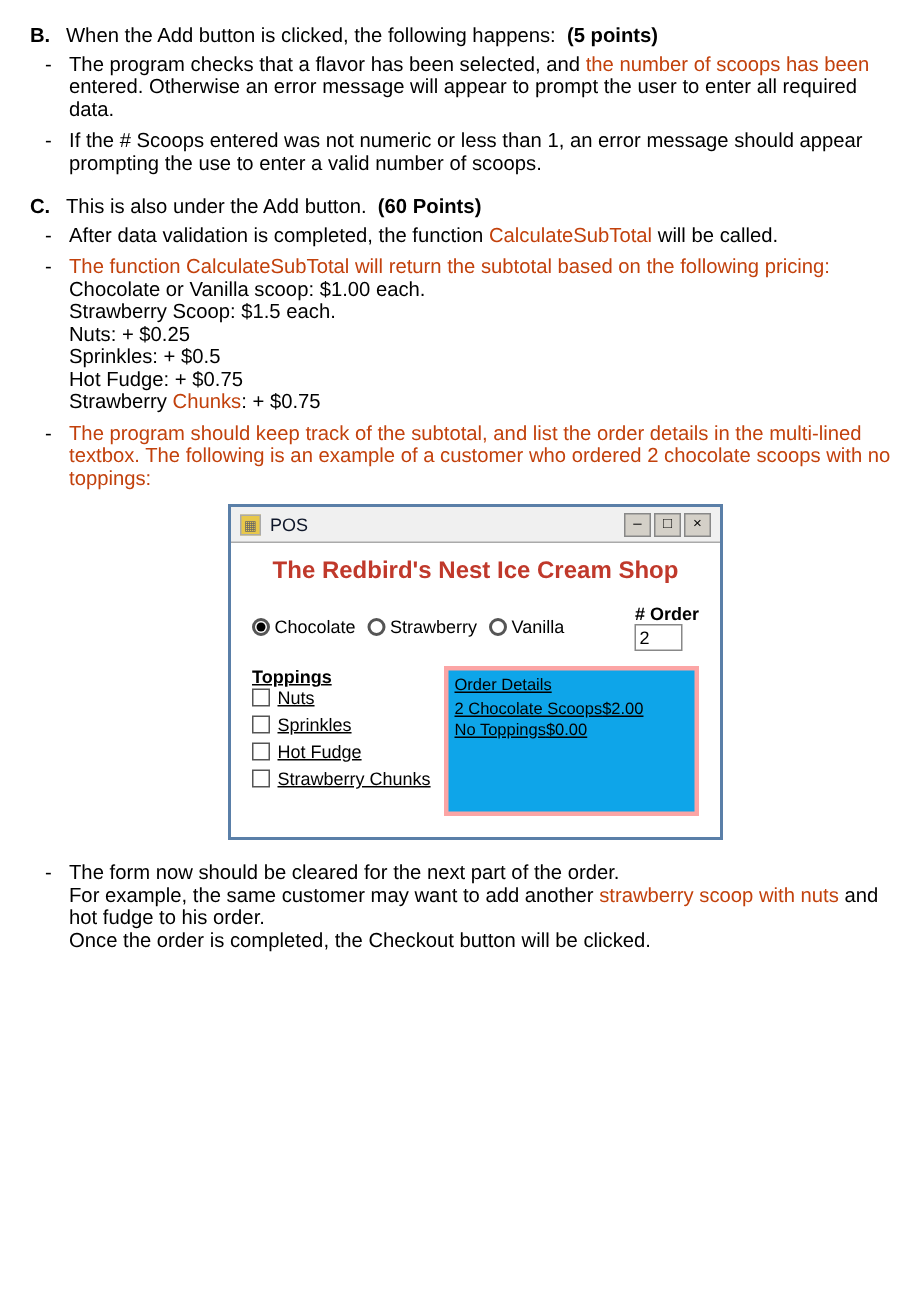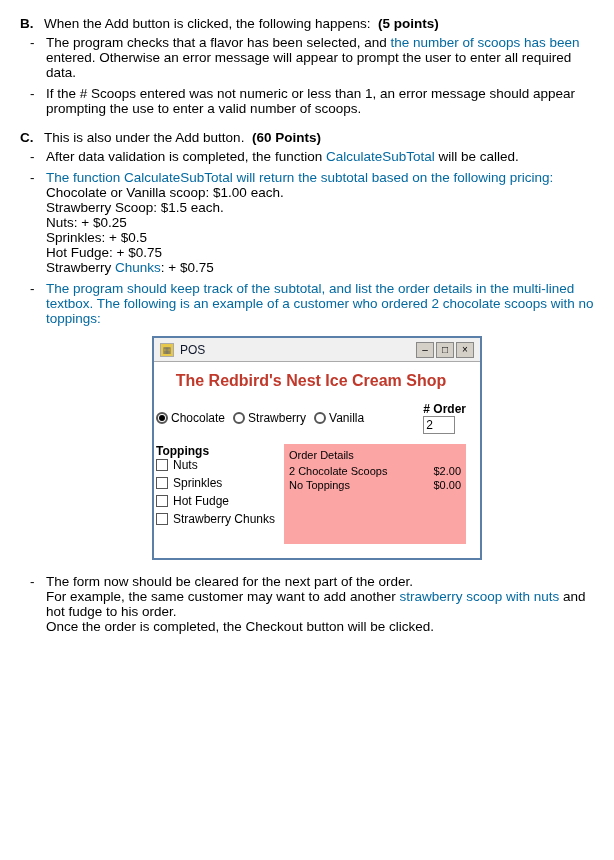--- a/index.html
+++ b/index.html
@@ -15,21 +15,21 @@
 
     .section { margin-bottom: 14px; }
 
     .section-header { display: flex; gap: 6px; margin-bottom: 4px; }
     .section-letter { font-weight: bold; min-width: 18px; }
 
     .bullet-list { list-style: none; padding: 0; margin: 0; }
     .bullet-item { display: flex; gap: 6px; margin-bottom: 6px; padding-left: 10px; }
     .bullet-dash { min-width: 10px; }
 
-    .highlight-red { color: #0369a1; }
+    .highlight-red { color: #c2410c; }
     .bold { font-weight: bold; }
 
     
     .pos-window-wrap {
       display: flex;
       justify-content: center;
       margin: 10px 0 10px 20px;
     }
     .pos-window {
       border: 2px solid #5a7fa8;
@@ -72,21 +72,21 @@
       border: 1px solid #888;
       display: flex;
       align-items: center;
       justify-content: center;
       font-size: 10px;
       cursor: pointer;
       line-height: 1;
     }
 
     .pos-body {
-      padding: 10px 14px 14px 2px;
+      padding: 10px 14px 14px 14px;
       background: #fff;
     }
 
     .pos-shop-title {
       color: #c0392b;
       font-size: 16px;
       font-weight: bold;
       text-align: center;
       margin-bottom: 12px;
       font-family: Arial, sans-serif;
@@ -120,34 +120,35 @@
       height: 18px;
       font-size: 12px;
       padding: 1px 2px;
       background: #fff;
     }
 
     .pos-middle {
       display: flex;
       gap: 8px;
       margin-top: 10px;
+      text-decoration: underline;
     }
 
     .pos-toppings { flex: 0 0 120px; }
-    .pos-order-details { flex: 1; border: 1px solid #fca5a5; background: #fca5a5; padding: 4px; min-height: 100px; }
+    .pos-order-details { flex: 1; border: 3px solid #fca5a5; background: #0ea5e9; padding: 4px; min-height: 100px; }
 
     .pos-checkbox-item { display: flex; align-items: center; gap: 5px; margin-bottom: 4px; }
     .pos-checkbox {
       width: 12px; height: 12px;
       border: 1px solid #555;
       background: #fff;
     }
 
     .pos-order-label { font-size: 11px; font-weight: normal; margin-bottom: 4px; }
-    .pos-order-row { display: flex; justify-content: space-between; font-size: 11px; margin-bottom: 2px; }
+    .pos-order-row { display: flex; font-size: 11px; margin-bottom: 2px; }
 
     .pos-buttons {
       display: flex;
       gap: 8px;
       margin-top: 10px;
       flex-wrap: wrap;
     }
     .pos-btn {
       background: #d4d0c8;
       border: 2px outset #888;

